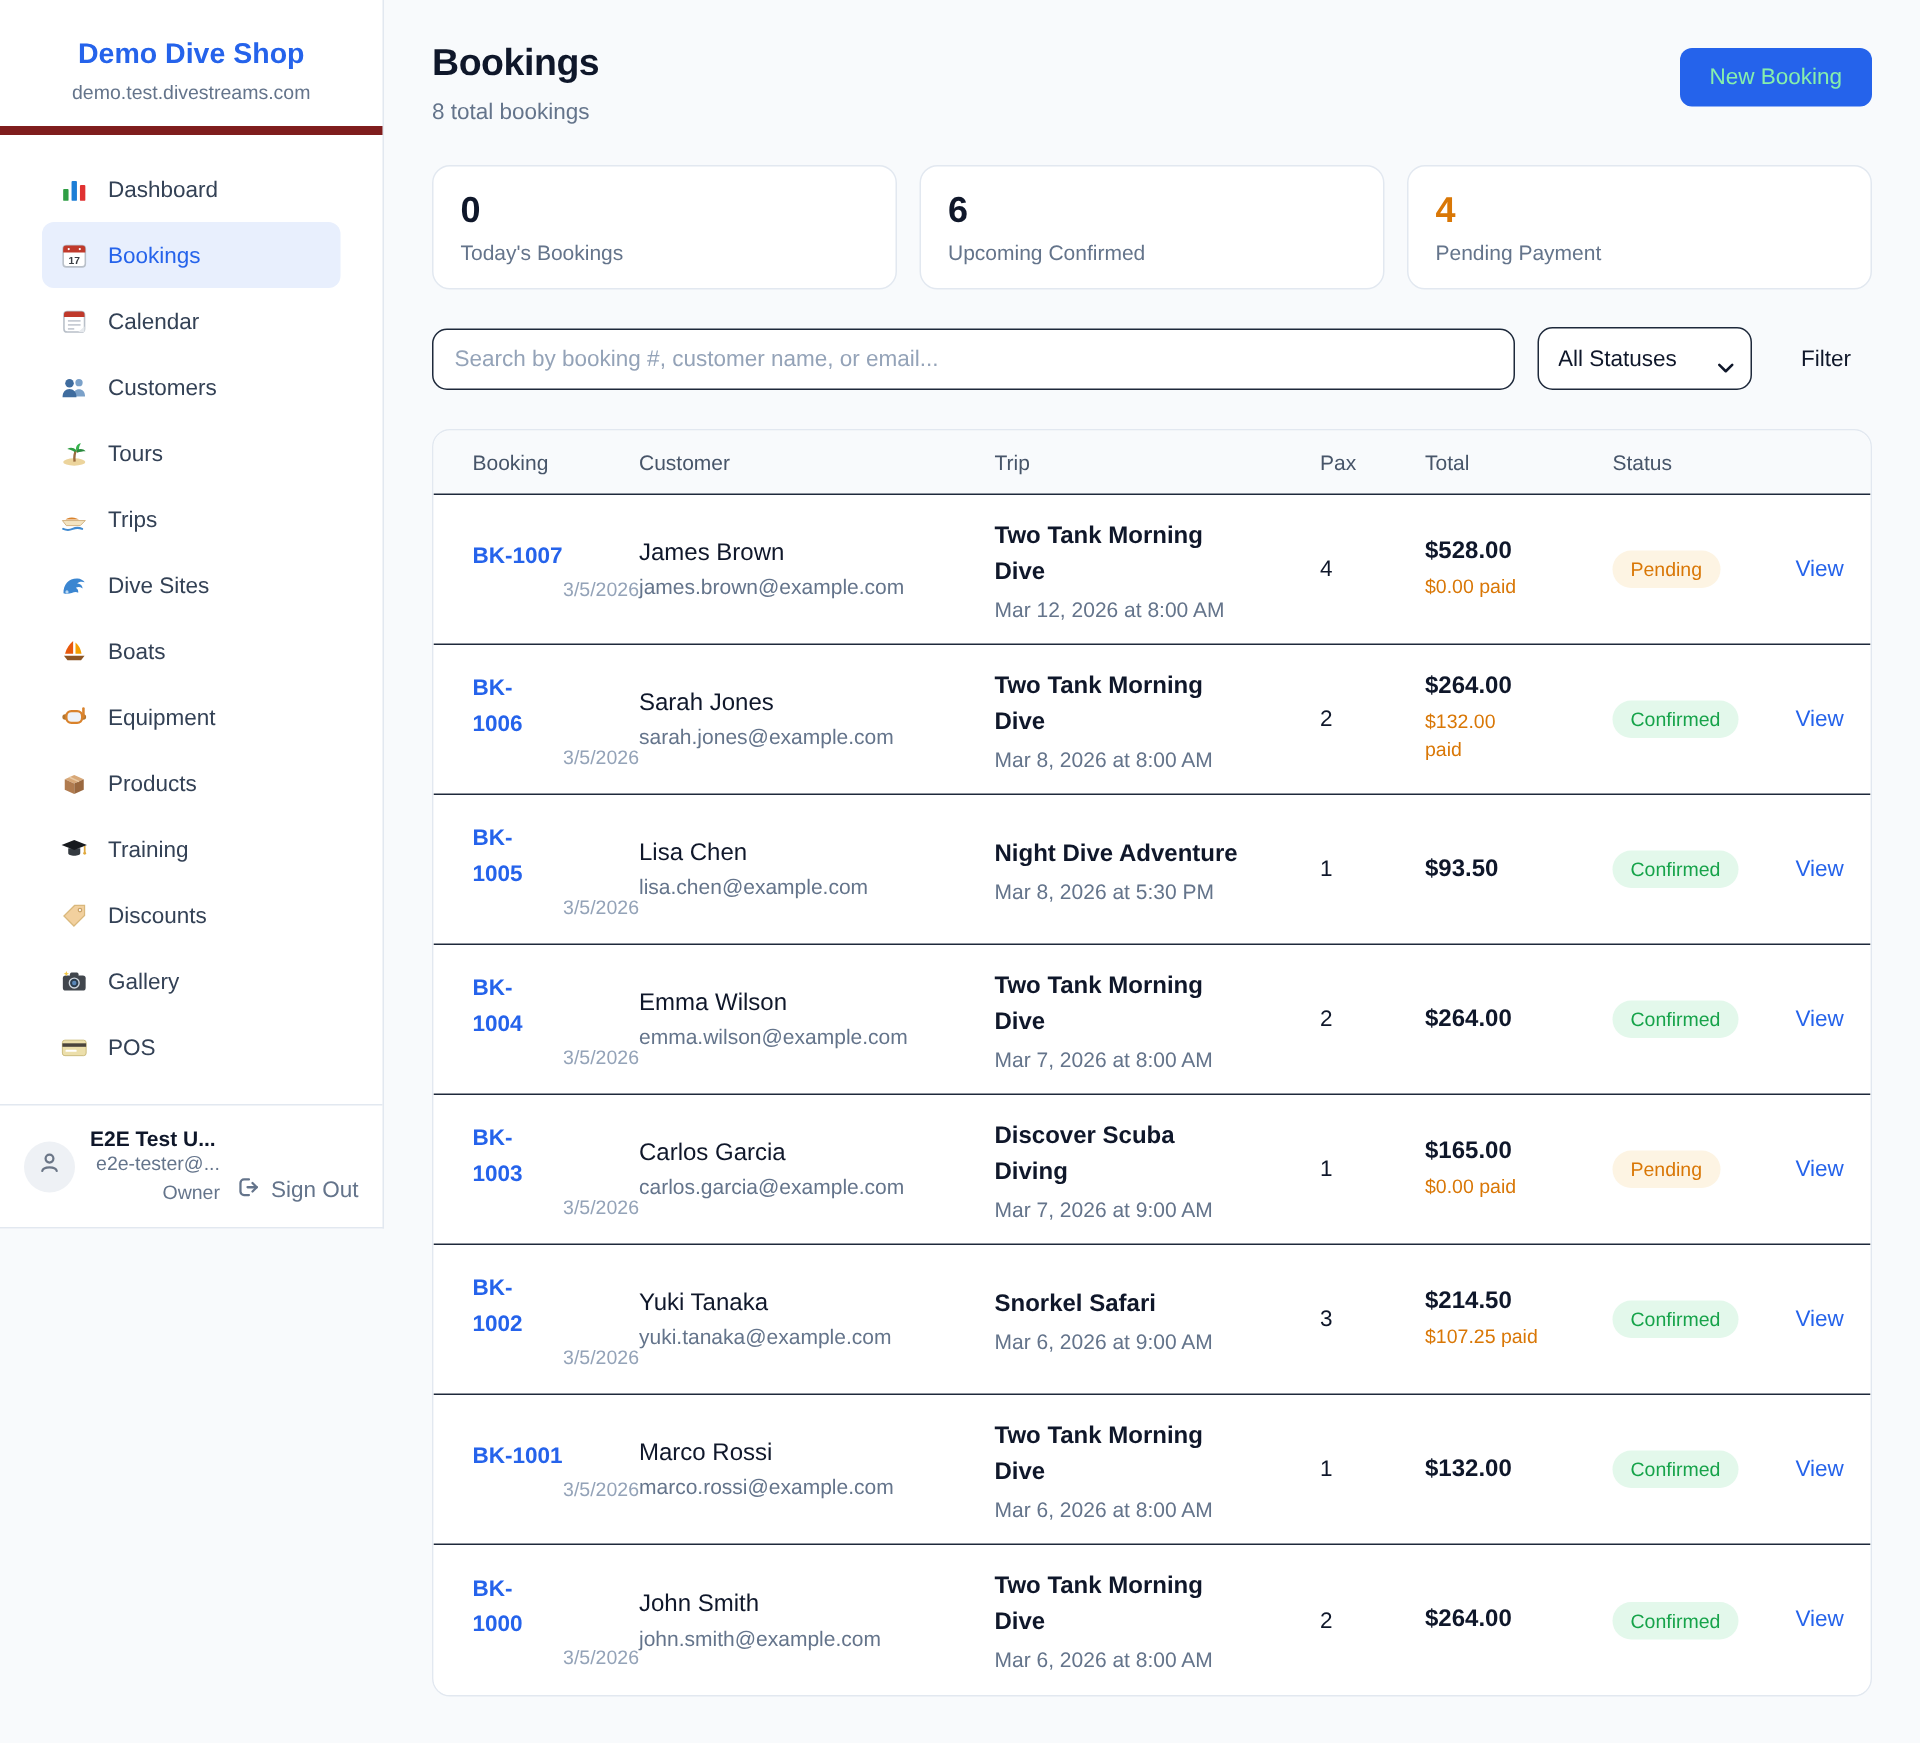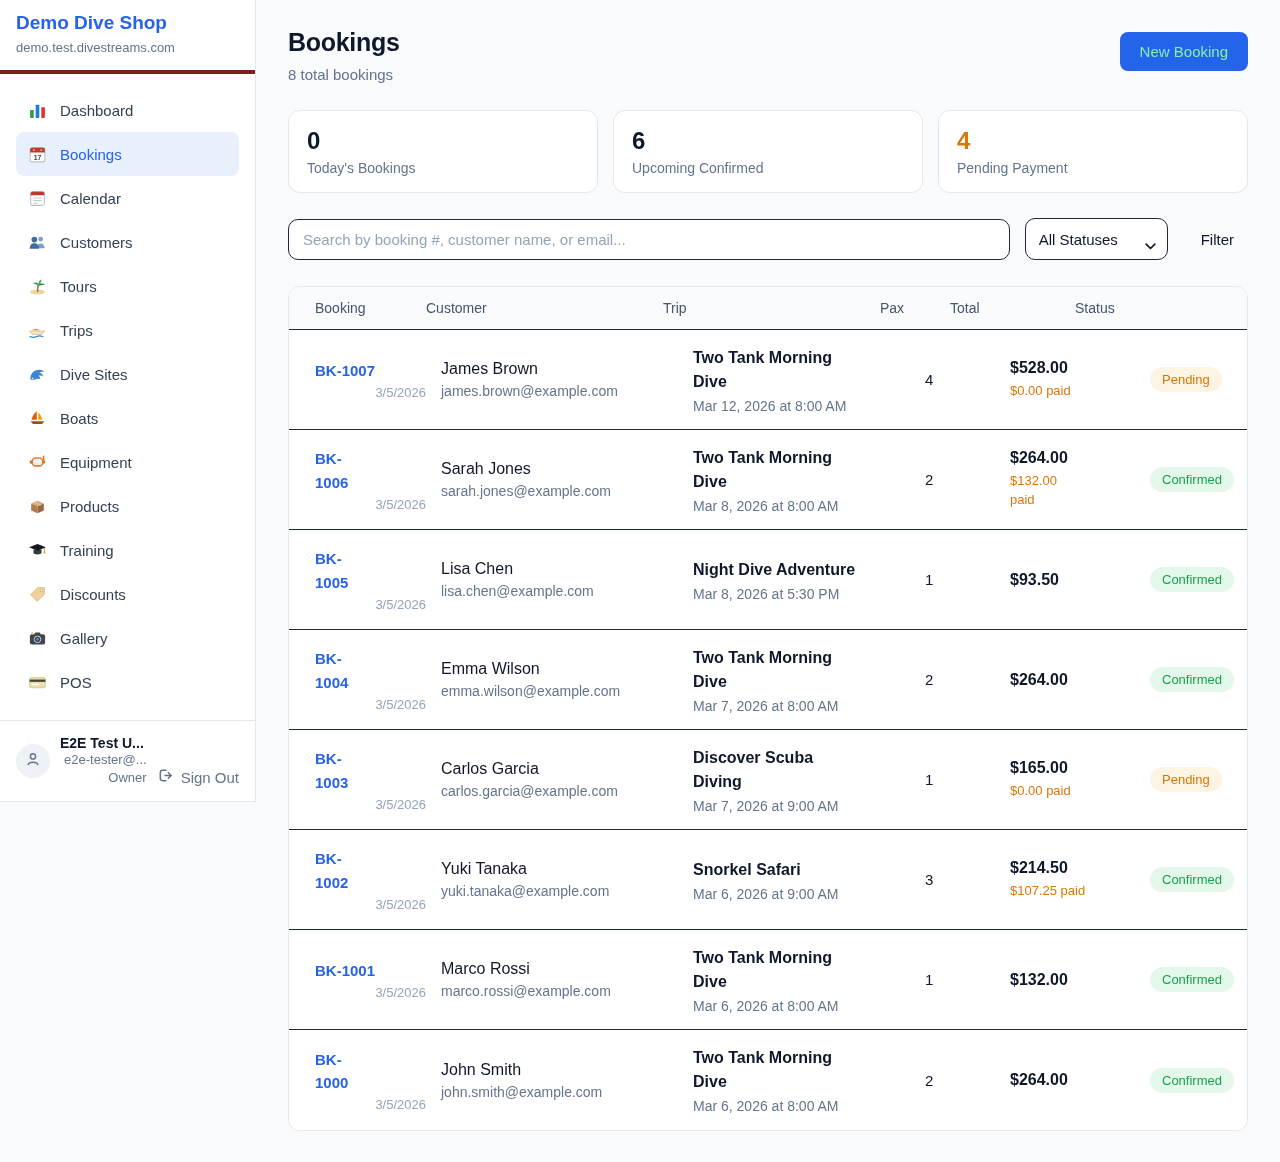--- a/index.html
+++ b/index.html
@@ -7,24 +7,24 @@
   body {
     width:1280px; min-height:1162px;
     background:#f8fafc;
     font-family:"Liberation Sans", sans-serif;
     color:#0f172a;
   }
   .app { display:flex; align-items:flex-start; width:1280px; }
 
   
   .sidebar { width:256px; min-width:256px; background:#fff; border-right:1px solid #e2e8f0; border-bottom:1px solid #e2e8f0; }
-  .shop-header { padding:12px 16px 15px; border-bottom:4px solid #7f1d1d; }
+  .shop-header { padding:26px 16px 15px; border-bottom:6px solid #7f1d1d;text-align:center; }
   .shop-name { color:#2563eb; font-size:19px; font-weight:700; }
   .shop-domain { color:#64748b; font-size:13px; margin-top:6px; }
-  .nav { padding:14px 16px 8px; }
+  .nav { padding:14px 28px 8px; }
   .nav-item { display:flex; align-items:center; gap:13px; height:44px; padding:0 12px; border-radius:8px; font-size:15px; color:#334155; cursor:pointer; }
   .nav-item.active { background:#e8effd; color:#2563eb; font-weight:500; }
   .nav-icon { width:19px; height:19px; display:flex; align-items:center; justify-content:center; }
   .nav-icon svg { width:19px; height:19px; }
   .user-section { border-top:1px solid #e2e8f0; margin-top:8px; padding:14px 16px; display:flex; align-items:center; gap:10px; }
   .avatar { width:34px; height:34px; min-width:34px; border-radius:50%; background:#eef1f5; display:flex; align-items:center; justify-content:center; }
   .user-info { flex:1; min-width:0; }
   .user-name { font-size:14px; font-weight:700; color:#0f172a; }
   .user-email,.user-role { font-size:13px; color:#64748b; line-height:1.4;text-align:right; }
   .sign-out { display:flex; align-items:center; gap:7px; color:#64748b; font-size:15px; background:none; border:none; cursor:pointer; font-family:inherit; padding:0; white-space:nowrap;margin-top:32px; }
@@ -46,21 +46,21 @@
   .search-input::placeholder { color:#94a3b8; }
   .select-wrap { position:relative; }
   .status-select { appearance:none; -webkit-appearance:none; height:42px; width:143px; border:1px solid #1e293b; border-radius:10px; background:#fff; font-size:15px; font-weight:500; padding:0 30px 0 13px; font-family:inherit; color:#0f172a; cursor:pointer; }
   .select-chevron { position:absolute; right:12px; top:18px; pointer-events:none; }
   .filter-btn { background:none; border:none; font-size:15px; color:#0f172a; font-weight:500; font-family:inherit; padding:0 14px; margin-left:4px; cursor:pointer; }
 
   
   .table-card { background:#fff; border:1px solid #e2e8f0; border-radius:12px; margin-top:26px; overflow:hidden; }
   .grid-cols { display:grid; grid-template-columns:111px 237px 217px 70px 125px 122px 1fr; padding:0 24px 0 26px; }
   .thead { height:43px; align-items:center; background:#f8fafc; border-bottom:1px solid #1e293b; color:#475569; font-size:14px; font-weight:500; }
-  .trow { height:100px; align-items:center; border-bottom:1px solid #1e293b; background:#fff;gap:15px; }
+  .trow { height:100px; align-items:center; border-bottom:1px solid #1e293b; background:#fff; }
   .trow:last-child { border-bottom:none; }
   .bk-id { color:#2563eb; font-weight:600; font-size:15px; white-space:pre-line; line-height:1.55; text-decoration:none; display:inline-block; cursor:pointer; }
   .bk-date { color:#94a3b8; font-size:13px; margin-top:3px;text-align:right; }
   .cust-name { font-size:16px; font-weight:500; }
   .cust-email { font-size:14px; color:#64748b; margin-top:5px; }
   .cell-trip { padding-right:16px; }
   .trip-name { font-size:16px; font-weight:600; white-space:pre-line; line-height:1.5; }
   .trip-time { font-size:14px; color:#64748b; margin-top:4px; }
   .pax { font-size:15px; }
   .total { font-size:16px; font-weight:700; }

